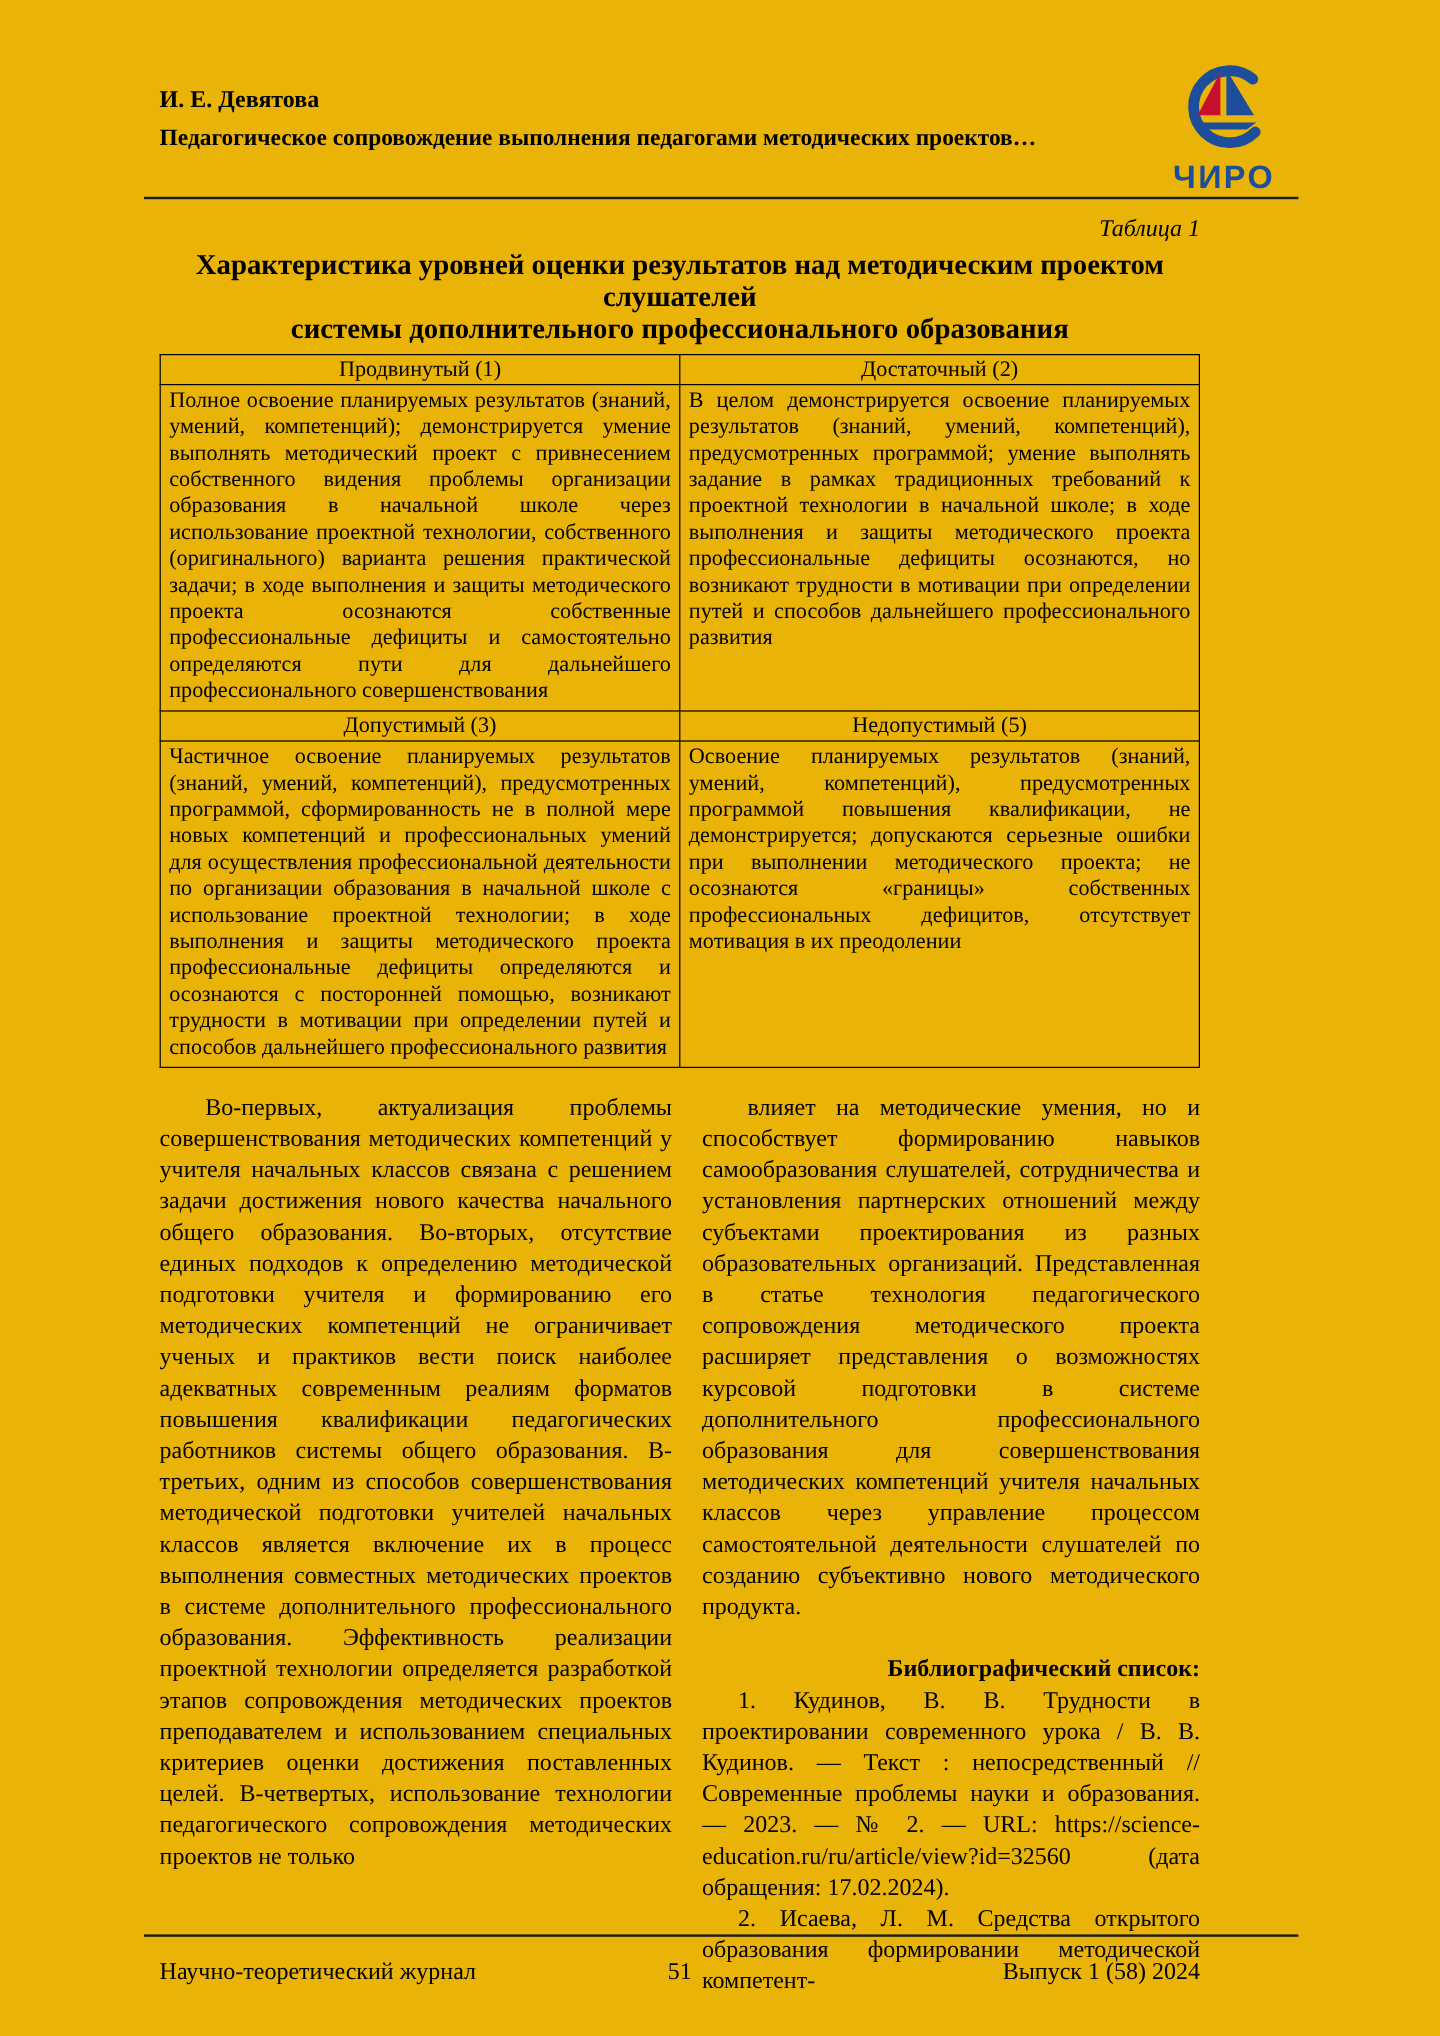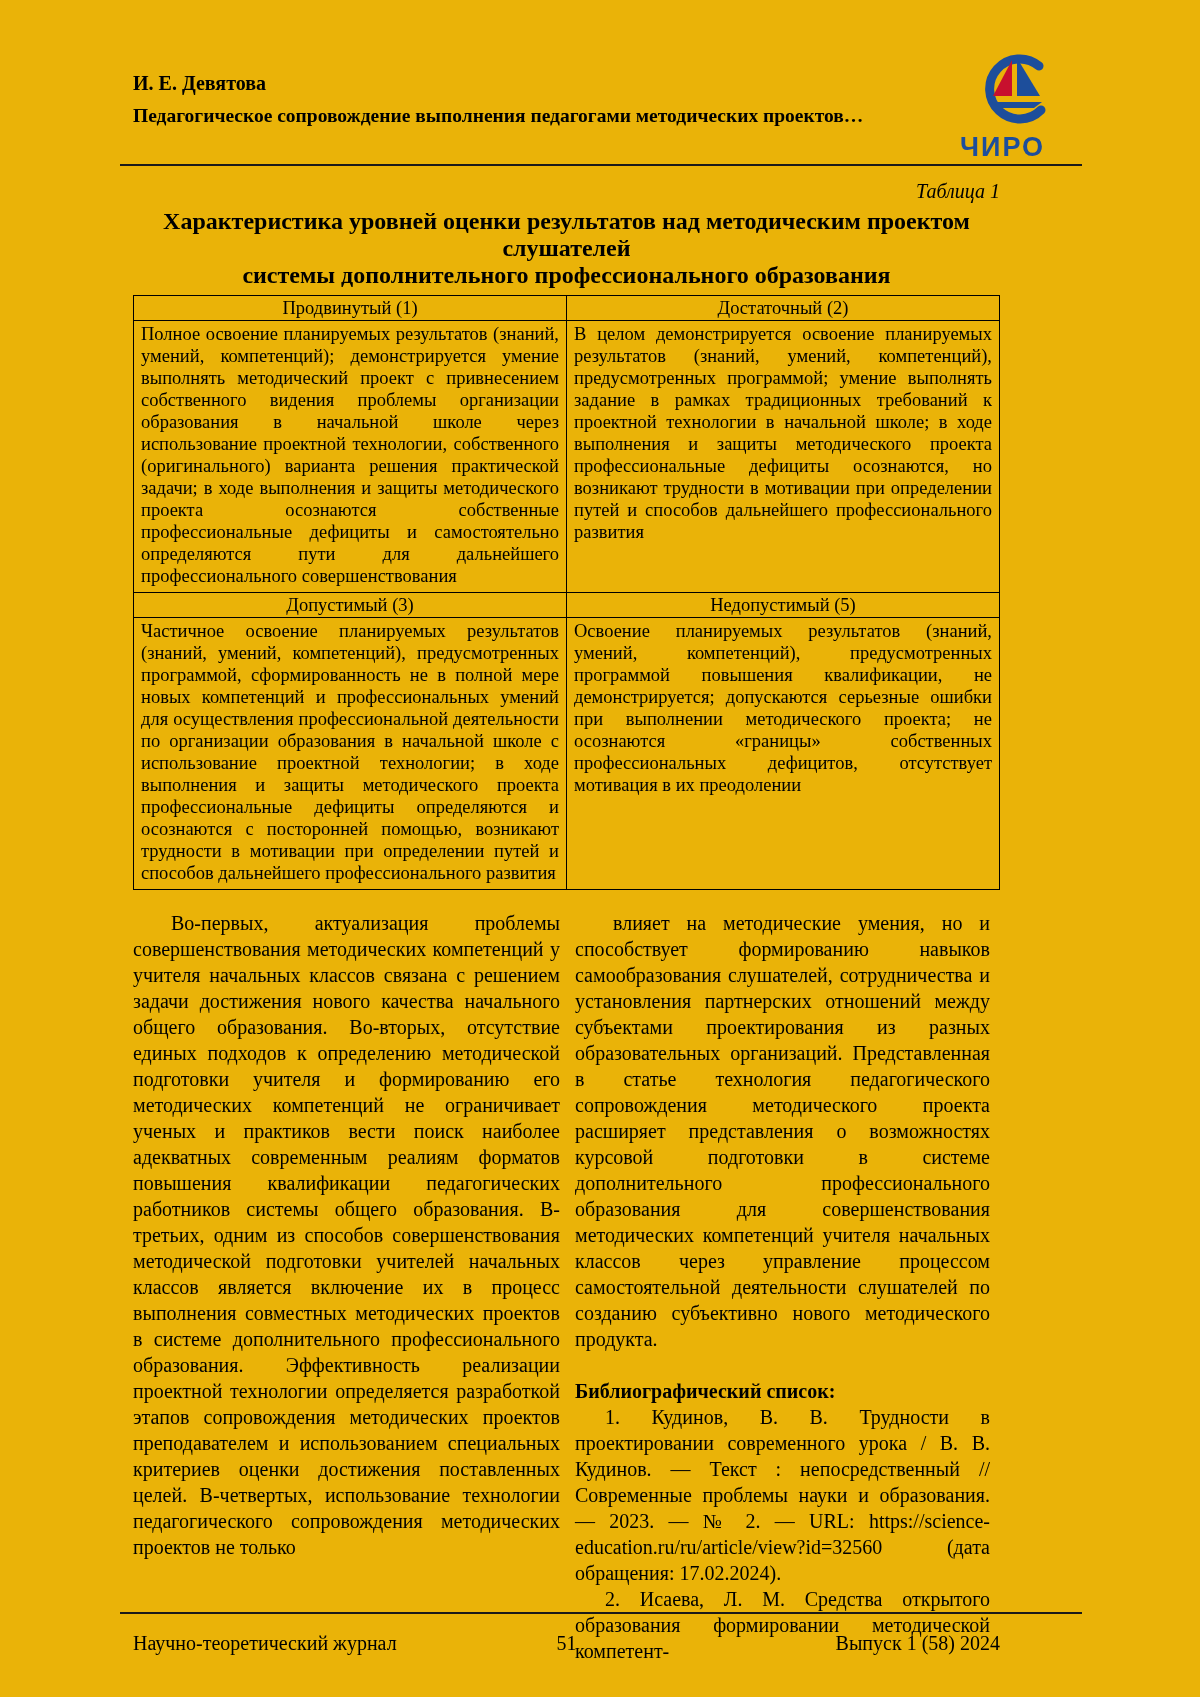--- a/index.html
+++ b/index.html
@@ -19,21 +19,21 @@
   .header { position: relative; }
   .header-text { padding-top: 12px; }
   .author { font-weight: bold; font-size: 20px; line-height: 26px; }
   .doc-title { font-weight: bold; font-size: 19.5px; line-height: 26px; margin-top: 7px; }
 
   .logo-block {
     position: absolute;
     top: -6px;
     right: -80px;
     width: 120px;
-    text-align: left;
+    text-align: center;
   }
   .logo-word {
     font-family: "Liberation Sans", "DejaVu Sans", sans-serif;
     font-weight: bold;
     font-size: 27px;
     letter-spacing: 2px;
     color: #1d4e9b;
     margin-top: 0px;
   }
 
@@ -83,31 +83,31 @@
     padding: 2px 7px 5px 7px;
     text-align: justify;
     line-height: 22px;
     vertical-align: top;
   }
 
   
   .columns {
     margin-top: 20px;
     display: flex;
-    gap: 15px;
+    gap: 25px;
     font-size: 20px;
     line-height: 26px;
     text-align: justify;
   }
   .col-left  { width: 427px; }
   .col-right { width: 415px; }
   .para { margin: 0; text-indent: 38px; }
   .bib-title {
     font-weight: bold;
-    text-align: left;
+    text-align: right;
     margin: 26px 0 0 0;
   }
   .bib-item {
     margin: 0;
     text-indent: 30px;
     overflow-wrap: break-word;
   }
 
   
   .footer {

